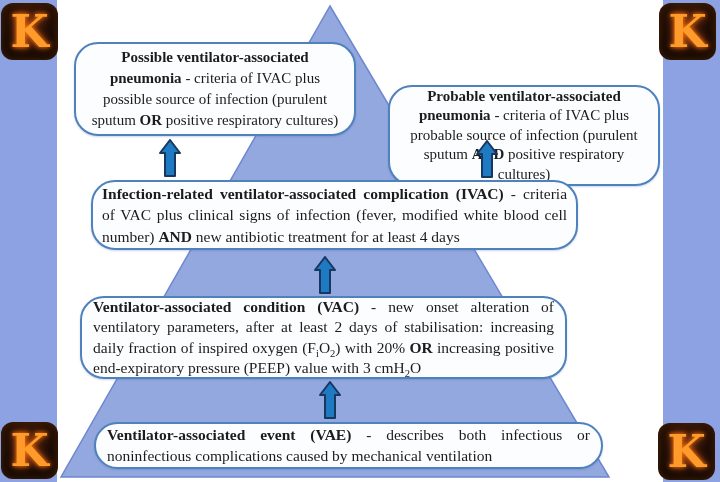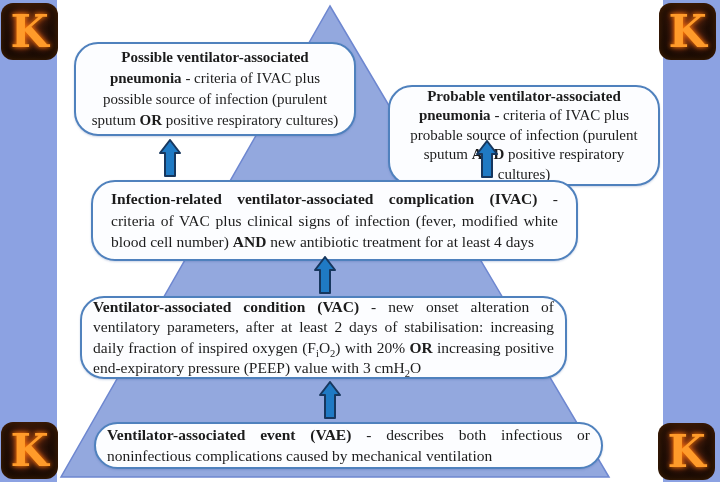--- a/index.html
+++ b/index.html
@@ -35,21 +35,21 @@
     display:flex;align-items:center;
     box-shadow:0 1px 2px rgba(60,90,160,.25);
   }
   .dbox p{margin:0;width:100%;}
   .dbox b{font-weight:700;}
   .dbox sub{font-size:.68em;line-height:0;}
   .box-center p{text-align:center;}
   .box-justify p{text-align:justify;}
   .box1{left:74px;top:42px;width:282px;height:94px;padding:4px 9px;font-size:15px;line-height:1.4;}
   .box2{left:388px;top:40px;width:272px;height:101px;padding:4px 9px;font-size:15px;line-height:1.3;margin-top:45px;}
-  .box3{left:91px;top:180px;width:487px;height:81px;padding:3px 18px;font-size:15.5px;line-height:1.38;}
+  .box3{left:91px;top:180px;width:487px;height:70px;padding:3px 9px;font-size:15.5px;line-height:1.38;}
   .box4{left:80px;top:296px;width:487px;height:83px;padding:3px 11px;font-size:15.5px;line-height:1.3;}
   .box5{left:94px;top:422px;width:509px;height:47px;padding:16px 11px;font-size:15.5px;line-height:1.32;}
   .arrow{position:absolute;width:22px;height:38px;}
   .arrow svg{display:block;}
   .arrow polygon{fill:var(--arrow-fill,#1f7ac4);stroke:var(--arrow-stroke,#17375e);stroke-width:2;stroke-linejoin:round;}
   .arrow1{left:159px;top:139px;}
   .arrow2{left:476px;top:140px;}
   .arrow3{left:314px;top:256px;}
   .arrow4{left:319px;top:381px;}
 </style>

